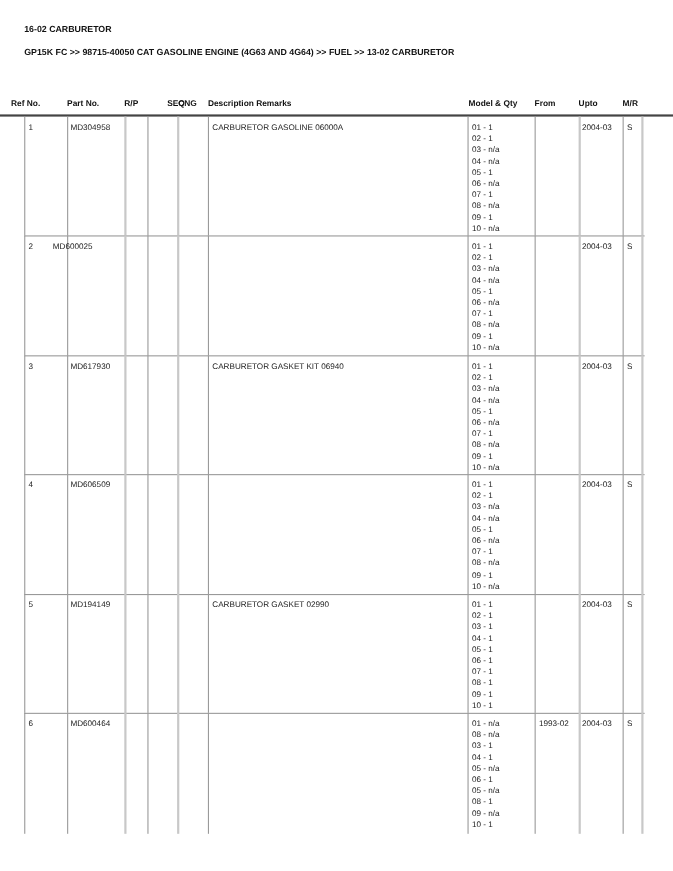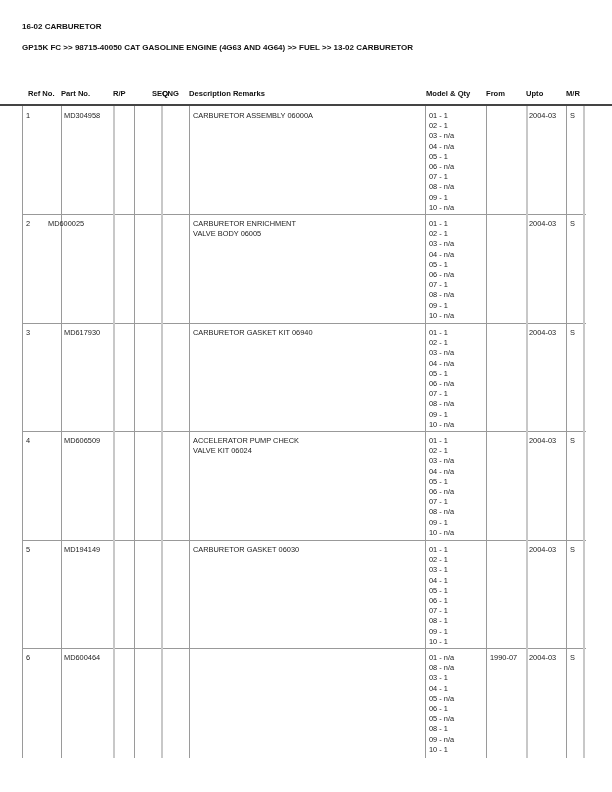--- a/index.html
+++ b/index.html
@@ -16,21 +16,21 @@
     .cell { position: absolute; top: 5px; font-size: 7.4px; line-height: 10.2px; white-space: nowrap; color: #222; }
     .qty-line { display: block; }
   </style>
 </head>
 <body>
 
 <div class="title">16-02 CARBURETOR</div>
 <div class="breadcrumb">GP15K FC &gt;&gt; 98715-40050 CAT GASOLINE ENGINE (4G63 AND 4G64) &gt;&gt; FUEL &gt;&gt; 13-02 CARBURETOR</div>
 
 <div>
-  <span class="hdr" style="left:28px">Ref No.</span>
+  <span class="hdr" style="left:10px">Ref No.</span>
   <span class="hdr" style="left:61px">Part No.</span>
   <span class="hdr" style="left:113px">R/P</span>
   <span class="hdr" style="left:152px">SEQ</span>
   <span class="hdr" style="left:162px">CNG</span>
   <span class="hdr" style="left:189px">Description Remarks</span>
   <span class="hdr" style="left:426px">Model &amp; Qty</span>
   <span class="hdr" style="left:486px">From</span>
   <span class="hdr" style="left:526px">Upto</span>
   <span class="hdr" style="left:566px">M/R</span>
 </div>
@@ -51,21 +51,21 @@
       <div class="vline light" style="left: 583px; height: 108px;"></div>
       <span class="cell" style="left: 26px;">1</span>
       <span class="cell" style="left: 64px;">MD304958</span>
       <span class="cell" style="left: 116px;"></span>
       <span class="cell" style="left: 137px;"></span>
       <span class="cell" style="left: 164px;"></span>
       <span class="cell" style="left: 490px;"></span>
       <span class="cell" style="left: 529px;">2004-03</span>
       <span class="cell" style="left: 570px;">S</span>
       <div class="cell" style="left: 193px;">
-        <span class="qty-line">CARBURETOR ASSEMBLY 06000A</span>
+        <span class="qty-line">CARBURETOR GASOLINE 06000A</span>
         <span class="qty-line"></span>
       </div>
       <div class="cell" style="left: 429px;">
         <span class="qty-line">01 - 1</span>
         <span class="qty-line">02 - 1</span>
         <span class="qty-line">03 - n/a</span>
         <span class="qty-line">04 - n/a</span>
         <span class="qty-line">05 - 1</span>
         <span class="qty-line">06 - n/a</span>
         <span class="qty-line">07 - 1</span>
@@ -88,24 +88,20 @@
       <div class="vline " style="left: 566px; height: 109px;"></div>
       <div class="vline light" style="left: 583px; height: 109px;"></div>
       <span class="cell" style="left: 26px;">2</span>
       <span class="cell" style="left: 48px;">MD600025</span>
       <span class="cell" style="left: 116px;"></span>
       <span class="cell" style="left: 137px;"></span>
       <span class="cell" style="left: 164px;"></span>
       <span class="cell" style="left: 490px;"></span>
       <span class="cell" style="left: 529px;">2004-03</span>
       <span class="cell" style="left: 570px;">S</span>
-      <div class="cell" style="left: 193px;">
-        <span class="qty-line">CARBURETOR ENRICHMENT</span>
-        <span class="qty-line">VALVE BODY 06005</span>
-      </div>
       <div class="cell" style="left: 429px;">
         <span class="qty-line">01 - 1</span>
         <span class="qty-line">02 - 1</span>
         <span class="qty-line">03 - n/a</span>
         <span class="qty-line">04 - n/a</span>
         <span class="qty-line">05 - 1</span>
         <span class="qty-line">06 - n/a</span>
         <span class="qty-line">07 - 1</span>
         <span class="qty-line">08 - n/a</span>
         <span class="qty-line">09 - 1</span>
@@ -164,24 +160,20 @@
       <div class="vline " style="left: 566px; height: 109px;"></div>
       <div class="vline light" style="left: 583px; height: 109px;"></div>
       <span class="cell" style="left: 26px;">4</span>
       <span class="cell" style="left: 64px;">MD606509</span>
       <span class="cell" style="left: 116px;"></span>
       <span class="cell" style="left: 137px;"></span>
       <span class="cell" style="left: 164px;"></span>
       <span class="cell" style="left: 490px;"></span>
       <span class="cell" style="left: 529px;">2004-03</span>
       <span class="cell" style="left: 570px;">S</span>
-      <div class="cell" style="left: 193px;">
-        <span class="qty-line">ACCELERATOR PUMP CHECK</span>
-        <span class="qty-line">VALVE KIT 06024</span>
-      </div>
       <div class="cell" style="left: 429px;">
         <span class="qty-line">01 - 1</span>
         <span class="qty-line">02 - 1</span>
         <span class="qty-line">03 - n/a</span>
         <span class="qty-line">04 - n/a</span>
         <span class="qty-line">05 - 1</span>
         <span class="qty-line">06 - n/a</span>
         <span class="qty-line">07 - 1</span>
         <span class="qty-line">08 - n/a</span>
         <span class="qty-line">09 - 1</span>
@@ -203,21 +195,21 @@
       <div class="vline light" style="left: 583px; height: 108px;"></div>
       <span class="cell" style="left: 26px;">5</span>
       <span class="cell" style="left: 64px;">MD194149</span>
       <span class="cell" style="left: 116px;"></span>
       <span class="cell" style="left: 137px;"></span>
       <span class="cell" style="left: 164px;"></span>
       <span class="cell" style="left: 490px;"></span>
       <span class="cell" style="left: 529px;">2004-03</span>
       <span class="cell" style="left: 570px;">S</span>
       <div class="cell" style="left: 193px;">
-        <span class="qty-line">CARBURETOR GASKET 06030</span>
+        <span class="qty-line">CARBURETOR GASKET 02990</span>
         <span class="qty-line"></span>
       </div>
       <div class="cell" style="left: 429px;">
         <span class="qty-line">01 - 1</span>
         <span class="qty-line">02 - 1</span>
         <span class="qty-line">03 - 1</span>
         <span class="qty-line">04 - 1</span>
         <span class="qty-line">05 - 1</span>
         <span class="qty-line">06 - 1</span>
         <span class="qty-line">07 - 1</span>
@@ -237,21 +229,21 @@
       <div class="vline " style="left: 425px; height: 110px;"></div>
       <div class="vline " style="left: 486px; height: 110px;"></div>
       <div class="vline light" style="left: 526px; height: 110px;"></div>
       <div class="vline " style="left: 566px; height: 110px;"></div>
       <div class="vline light" style="left: 583px; height: 110px;"></div>
       <span class="cell" style="left: 26px;">6</span>
       <span class="cell" style="left: 64px;">MD600464</span>
       <span class="cell" style="left: 116px;"></span>
       <span class="cell" style="left: 137px;"></span>
       <span class="cell" style="left: 164px;"></span>
-      <span class="cell" style="left: 490px;">1990-07</span>
+      <span class="cell" style="left: 490px;">1993-02</span>
       <span class="cell" style="left: 529px;">2004-03</span>
       <span class="cell" style="left: 570px;">S</span>
       <div class="cell" style="left: 429px;">
         <span class="qty-line">01 - n/a</span>
         <span class="qty-line">08 - n/a</span>
         <span class="qty-line">03 - 1</span>
         <span class="qty-line">04 - 1</span>
         <span class="qty-line">05 - n/a</span>
         <span class="qty-line">06 - 1</span>
         <span class="qty-line">05 - n/a</span>

